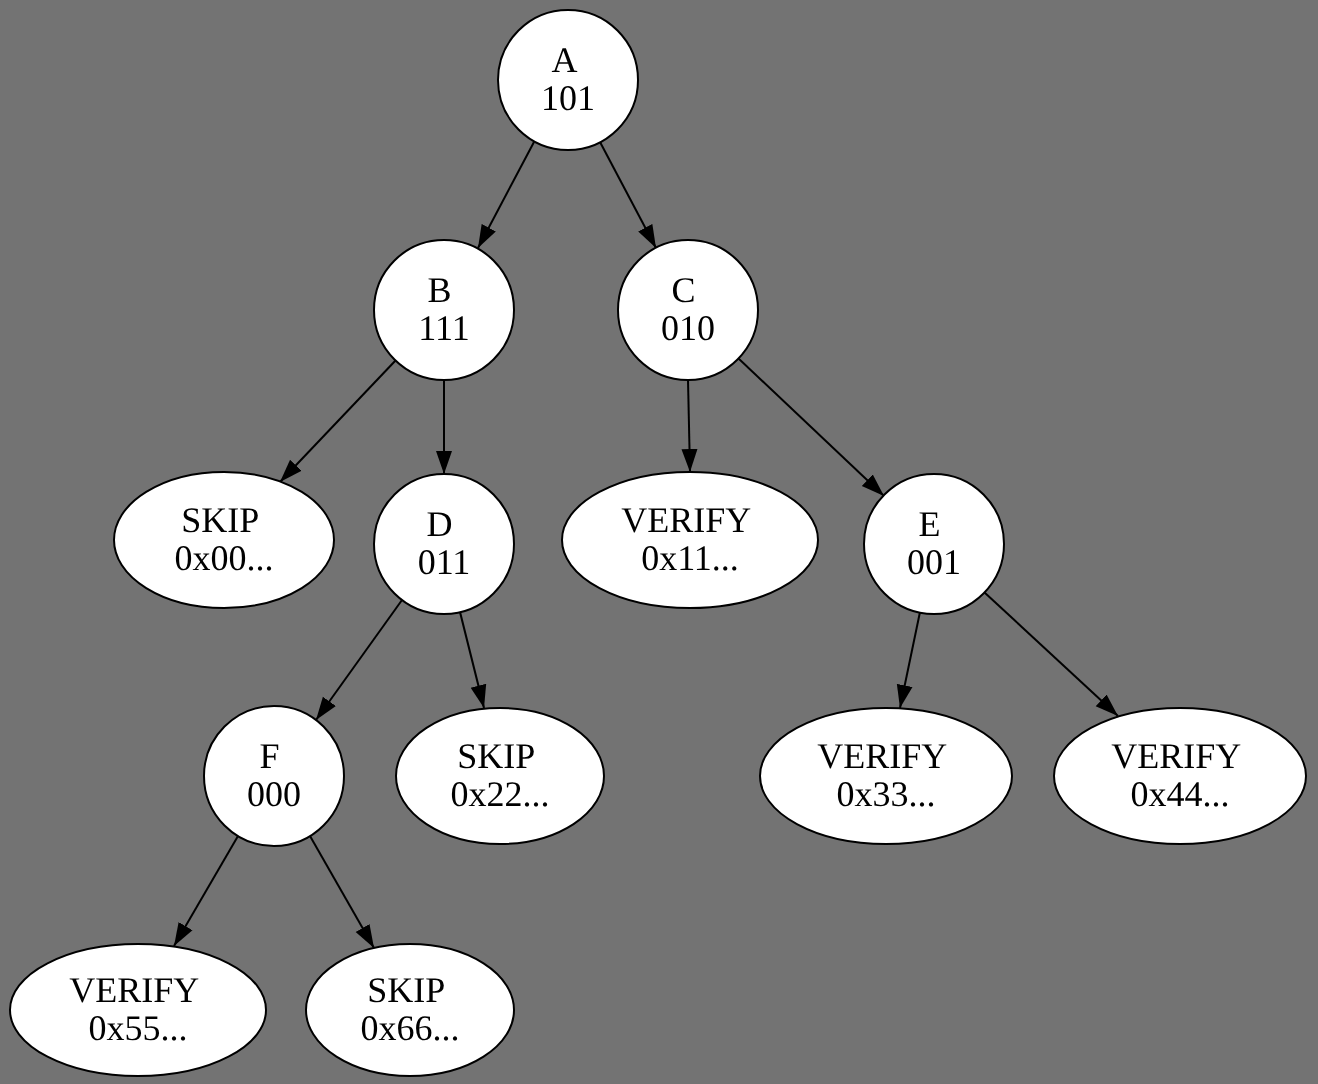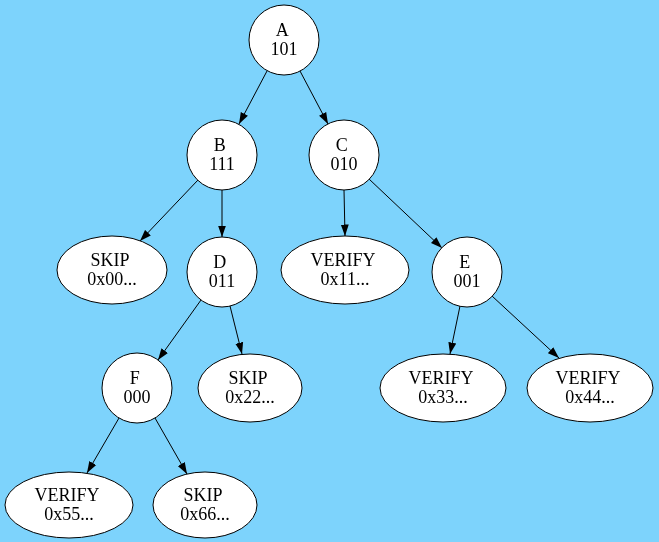--- a/index.html
+++ b/index.html
@@ -4,21 +4,21 @@
 <style>
   html, body {
     margin: 0;
     padding: 0;
     background: #ffffff;
   }
   .canvas {
     position: relative;
     width: 659px;
     height: 542px;
-    background: #7dd3fc;
+    background: #737373;
     overflow: hidden;
   }
   svg {
     display: block;
   }
   .node-shape {
     fill: #ffffff;
     stroke: #000000;
     stroke-width: 1;
   }

